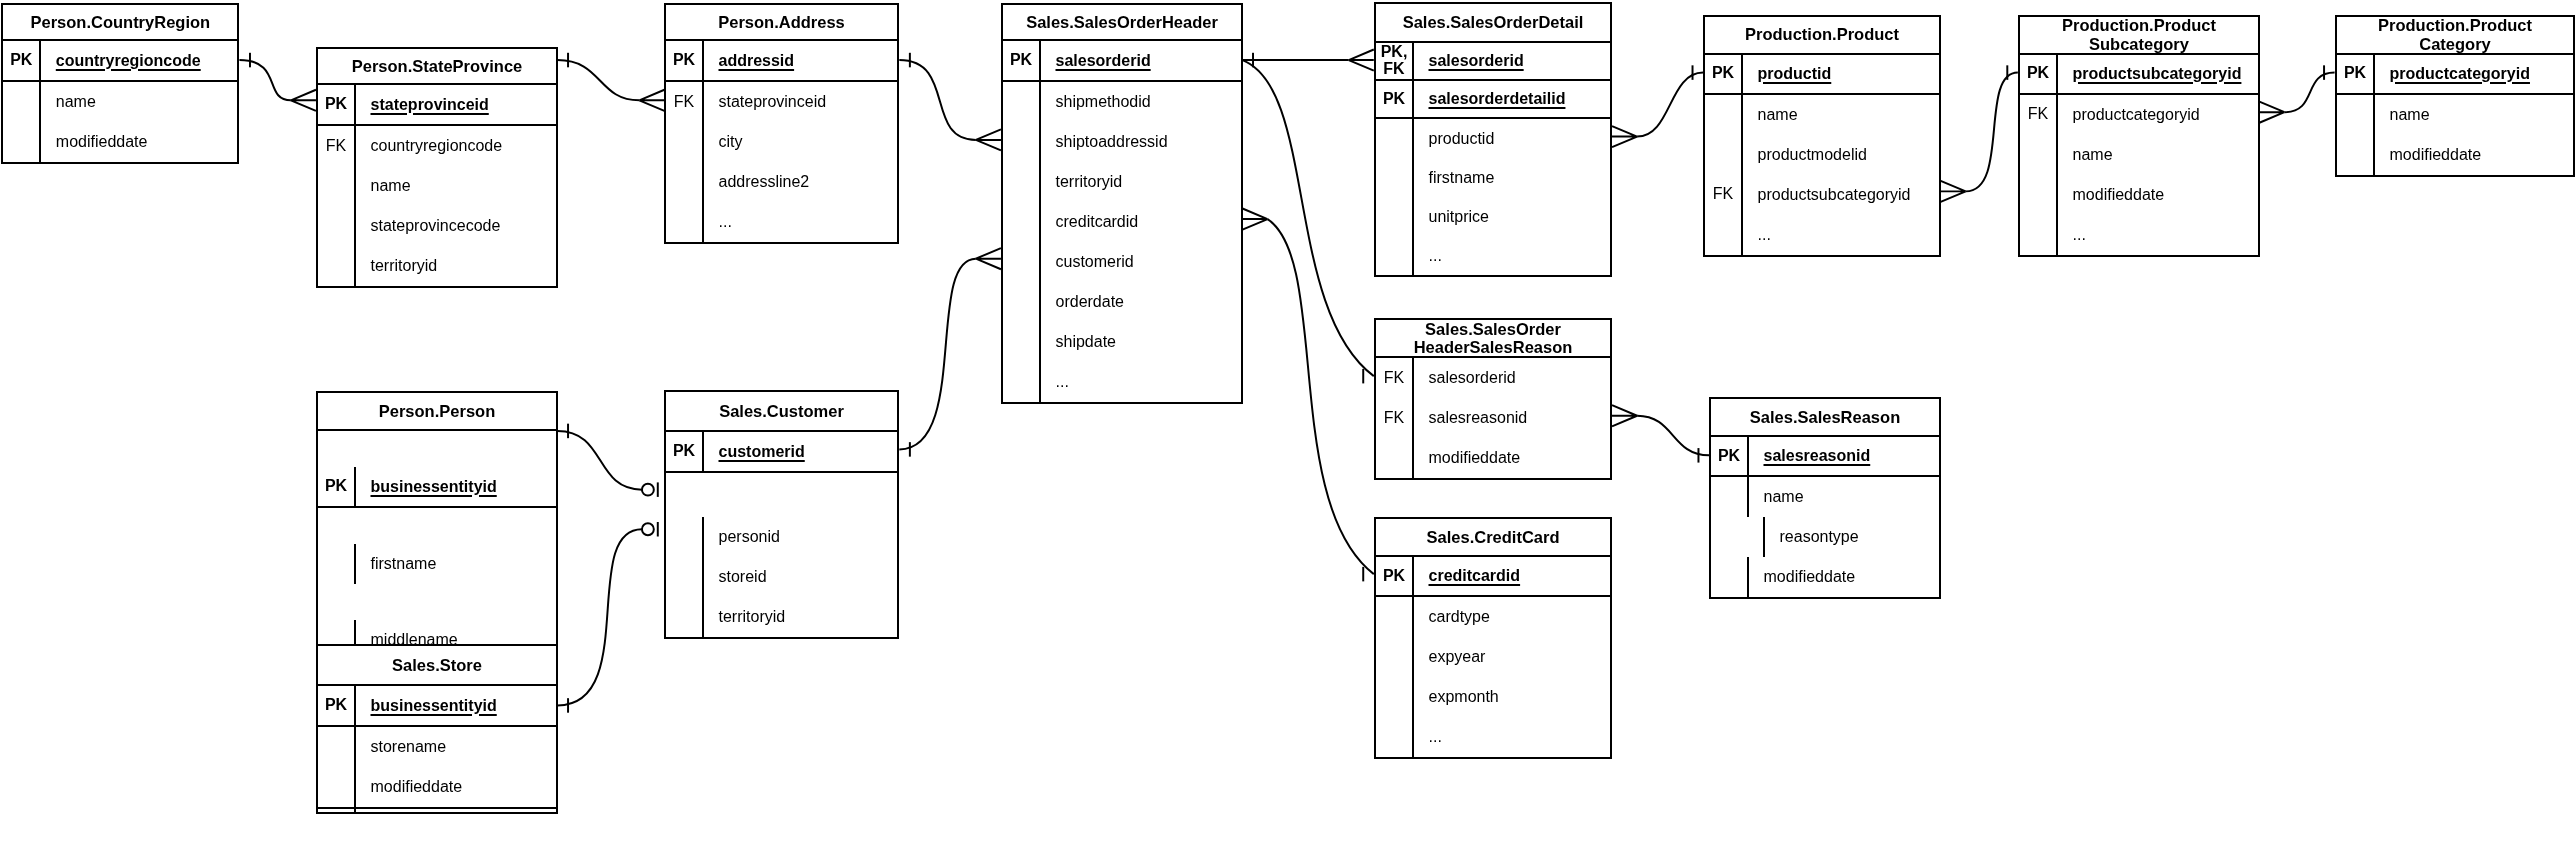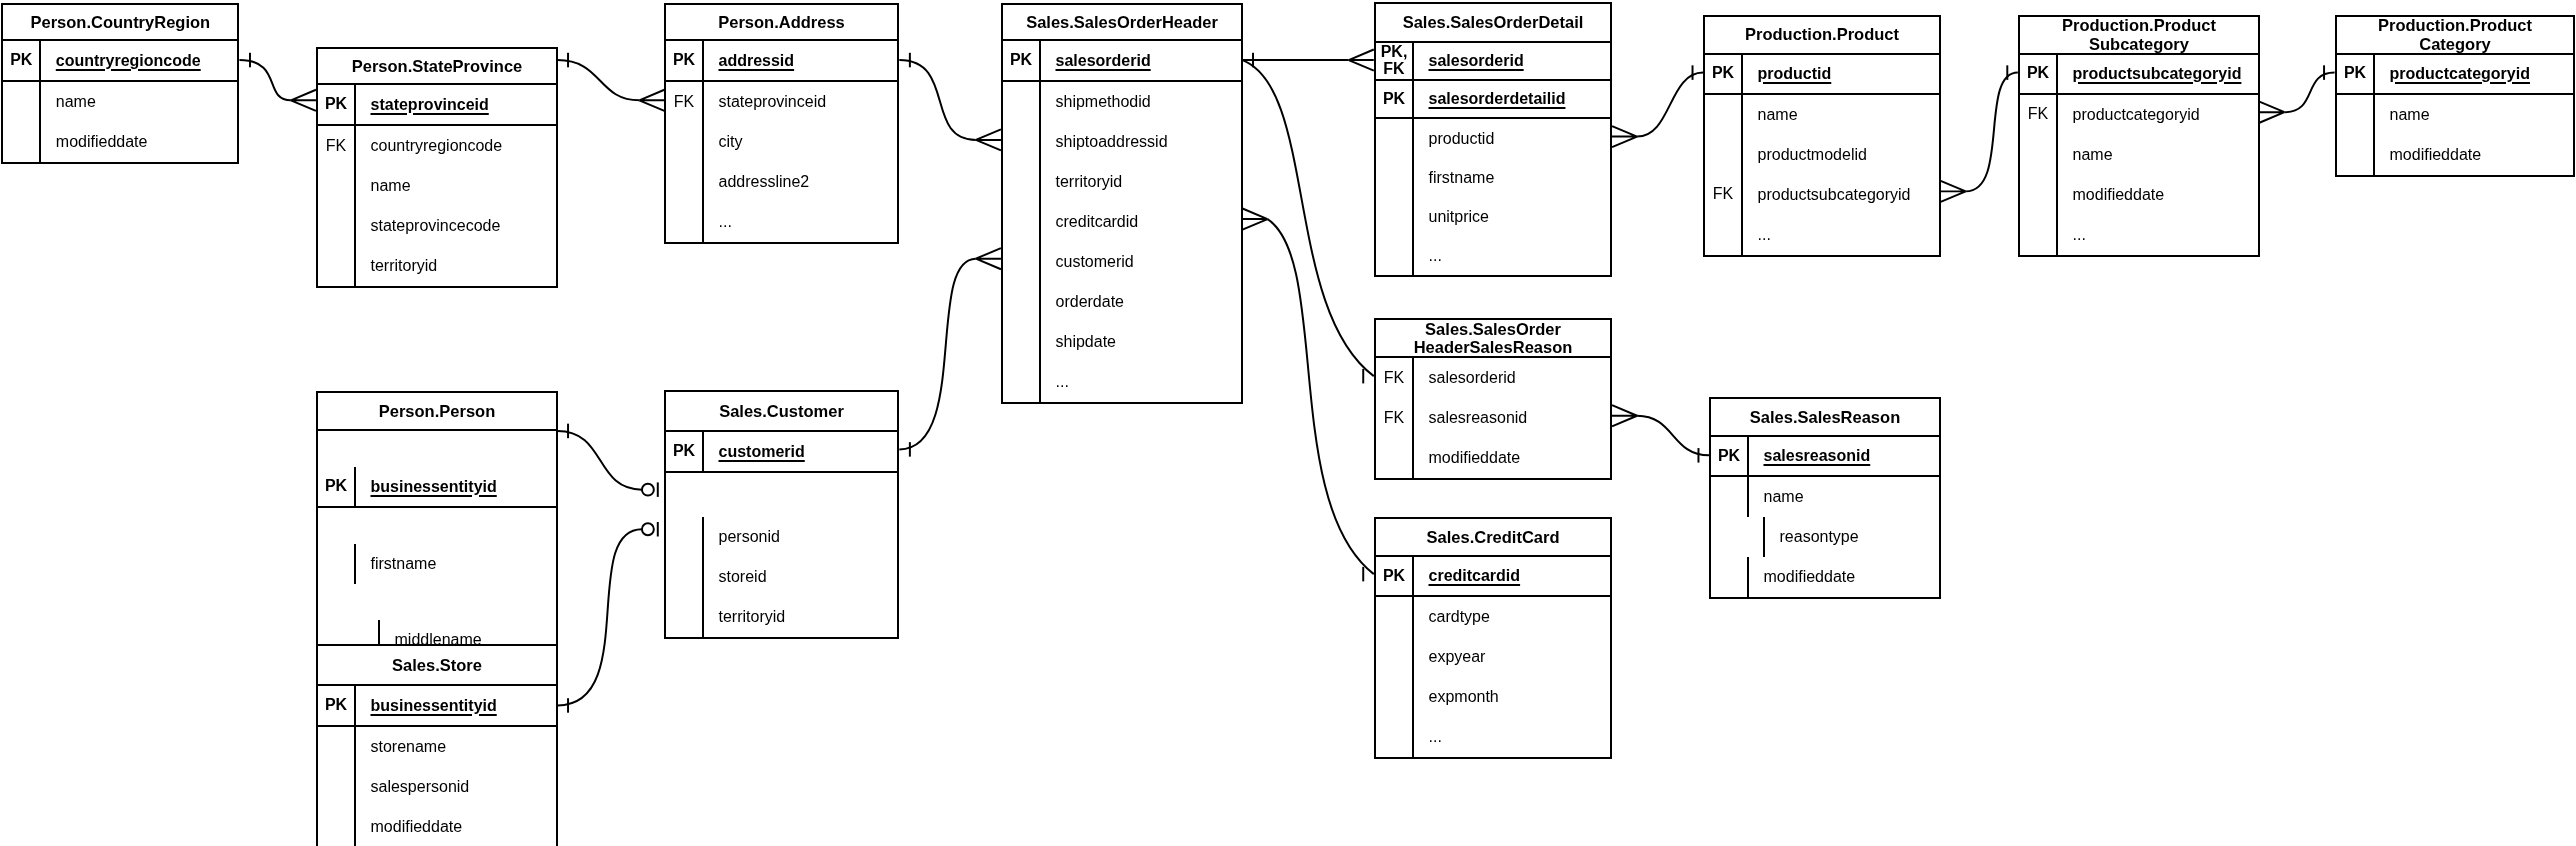--- a/index.html
+++ b/index.html
@@ -402,21 +402,21 @@
     <div class="er-table" style="left: 316px; top: 391px; width: 242px; gap: 36px;">
       <div class="er-title" style="height: 38px;">Person.Person</div>
       <div class="er-row keyrow" style="height: 41px;">
         <div class="er-key bold">PK</div>
         <div class="er-name pk">businessentityid</div>
       </div>
       <div class="er-row" style="height: 40px;">
         <div class="er-key"></div>
         <div class="er-name">firstname</div>
       </div>
-      <div class="er-row" style="height: 40px; padding-left: 24px;">
+      <div class="er-row" style="height: 40px;">
         <div class="er-key"></div>
         <div class="er-name">middlename</div>
       </div>
       <div class="er-row" style="height: 40px;">
         <div class="er-key"></div>
         <div class="er-name">lastname</div>
       </div>
       <div class="er-row" style="height: 40px;">
         <div class="er-key"></div>
         <div class="er-name">...</div>
@@ -446,21 +446,17 @@
       <div class="er-row keyrow" style="height: 41px;">
         <div class="er-key bold">PK</div>
         <div class="er-name pk">businessentityid</div>
       </div>
       <div class="er-row" style="height: 40px;">
         <div class="er-key"></div>
         <div class="er-name">storename</div>
       </div>
       <div class="er-row" style="height: 40px;">
         <div class="er-key"></div>
-        <div class="er-name">salespersonid</div>
-      </div>
-      <div class="er-row" style="height: 40px;">
-        <div class="er-key"></div>
         <div class="er-name">modifieddate</div>
       </div>
     </div>
   </div>
 
 
 </body></html>

